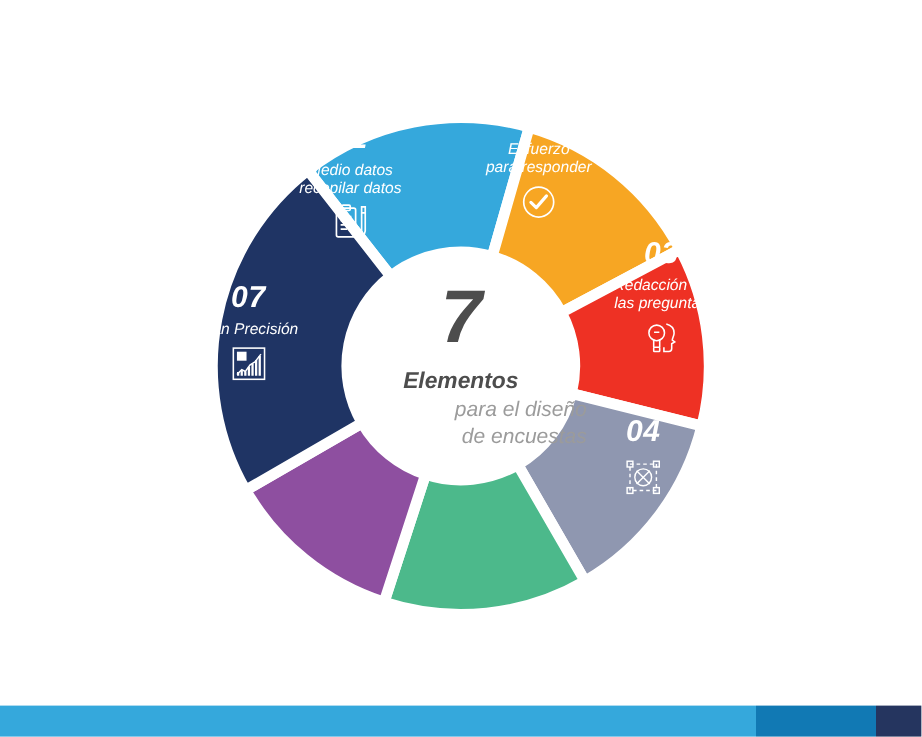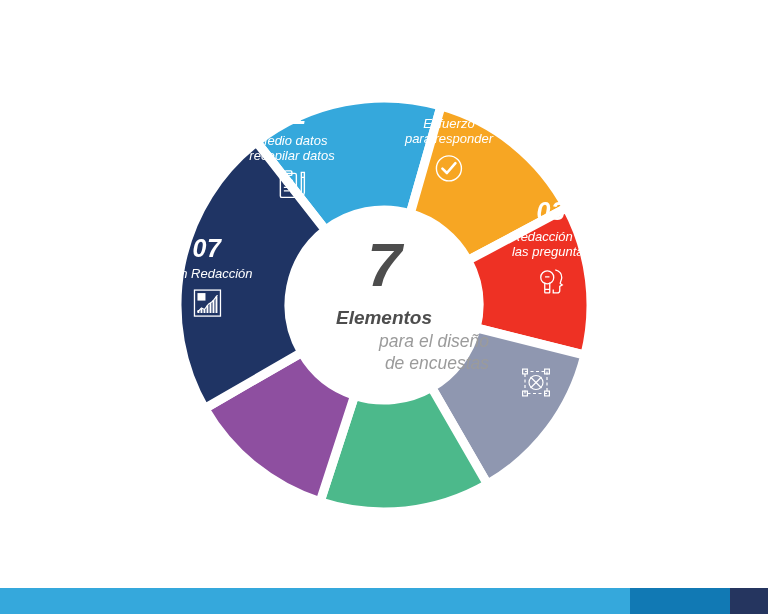--- a/index.html
+++ b/index.html
@@ -178,39 +178,40 @@
         <path d="M21 5.5 C25 6.5 27.5 9.5 27.5 13 C27.5 15.5 26 17 26 19 L28 20.5 L25.5 22 L25.5 26 C25.5 27.5 24.5 28.5 23 28.5 L19 28.5 L19 25"></path>
         <circle cx="13" cy="13" r="6.5"></circle>
         <path d="M10.5 18 L10.5 25 M15.5 18 L15.5 25"></path>
         <rect x="10.5" y="25" width="5" height="3.5" rx="0.6"></rect>
         <line x1="10.8" y1="12.5" x2="15.2" y2="12.5"></line>
       </svg>
     </div>
   </div>
 
   <div class="seg-label" style="left: 536px; top: 380px;">
+    <div class="seg-num">04</div>
     <div class="seg-icon">
       <svg width="34" height="34" viewBox="0 0 34 34" fill="none" stroke="#ffffff" stroke-width="1.2">
         <rect x="6" y="6" width="22" height="22" stroke-dasharray="3 2.5"></rect>
         <circle cx="17" cy="17" r="7"></circle>
         <line x1="11.5" y1="11.5" x2="22.5" y2="22.5"></line>
         <line x1="22.5" y1="11.5" x2="11.5" y2="22.5"></line>
         <rect x="3.6" y="3.6" width="4.8" height="4.8" fill="none"></rect>
         <rect x="25.6" y="3.6" width="4.8" height="4.8" fill="none"></rect>
         <rect x="3.6" y="25.6" width="4.8" height="4.8" fill="none"></rect>
         <rect x="25.6" y="25.6" width="4.8" height="4.8" fill="none"></rect>
       </svg>
     </div>
   </div>
 
 
 
   <div class="seg-label" style="left: 207px; top: 277px;">
     <div class="seg-num">07</div>
-    <div class="seg-title">Plan Redacción</div>
+    <div class="seg-title">Plan Precisión</div>
     <div class="seg-icon">
       <svg width="34" height="34" viewBox="0 0 34 34" fill="none" stroke="#ffffff" stroke-width="1.3">
         <rect x="4" y="4" width="26" height="26"></rect>
         <rect x="7" y="7" width="8" height="7.5" fill="#ffffff" stroke="none"></rect>
         <path d="M7 26 L11 22 L14 23.5 L18 18 L22 15.5 L27 9" stroke-width="1.2"></path>
         <g stroke-width="1.9">
           <line x1="8" y1="27" x2="8" y2="24"></line>
           <line x1="11" y1="27" x2="11" y2="22.5"></line>
           <line x1="14" y1="27" x2="14" y2="23.5"></line>
           <line x1="17" y1="27" x2="17" y2="19.5"></line>

